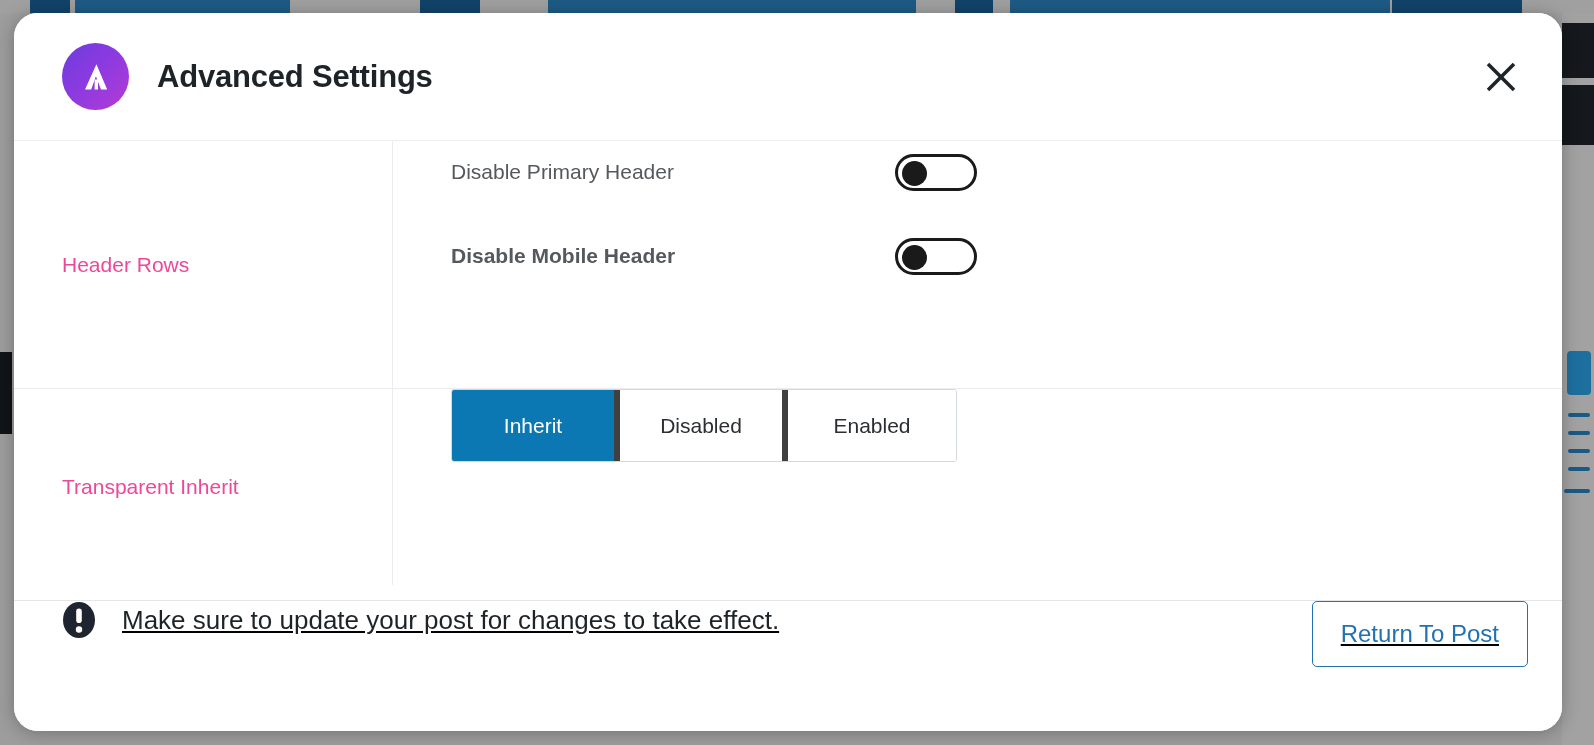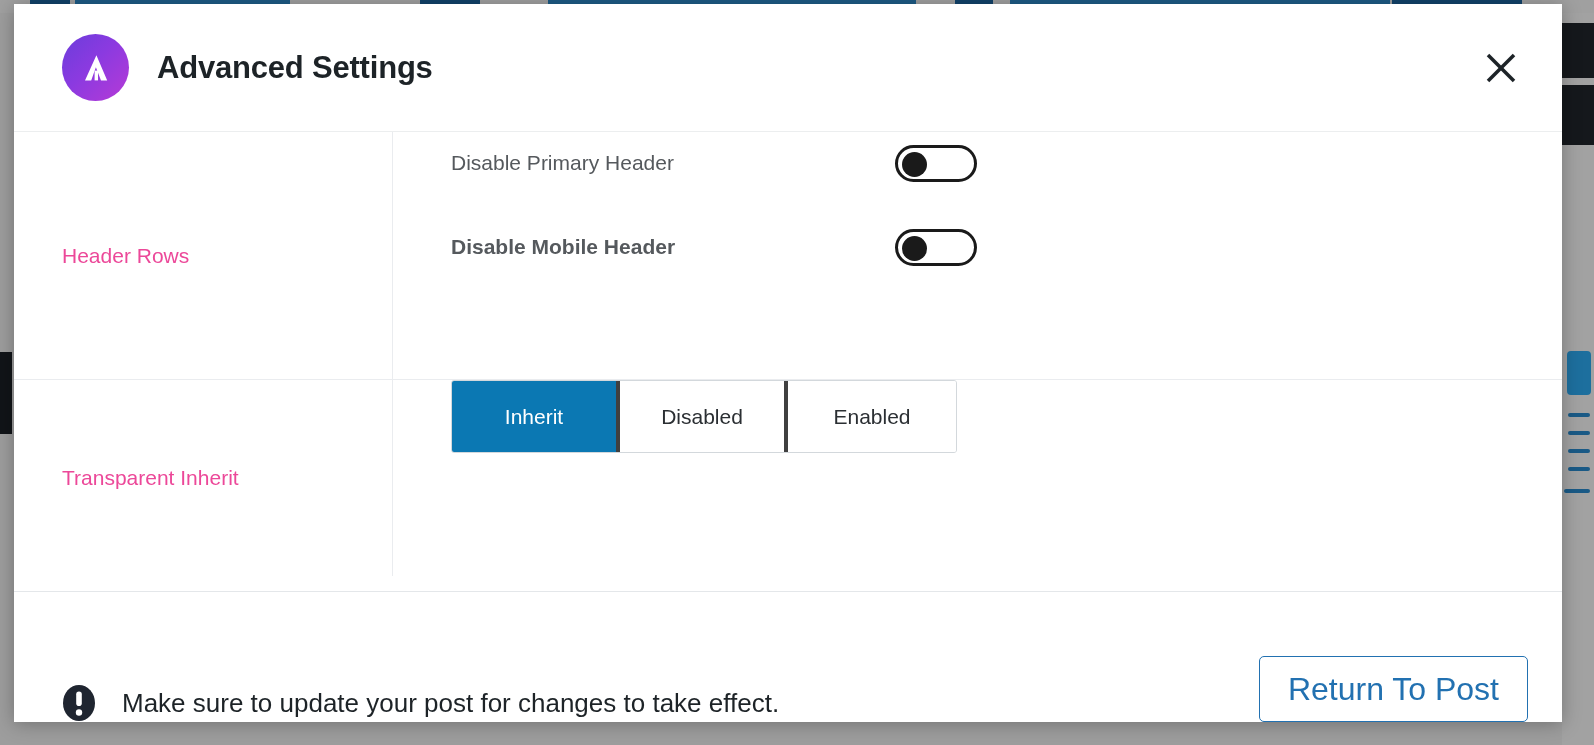--- a/index.html
+++ b/index.html
@@ -60,28 +60,29 @@
     position: absolute;
     right: 3px;
     background: #1d6f9e;
     border-radius: 4px;
   }
 
   
   #modal {
     position: absolute;
     left: 14px;
-    top: 4px;
+    top: 13px;
     width: 1548px;
     height: 718px;
     background: #ffffff;
     box-shadow: 0 2px 18px rgba(0,0,0,0.28);
     display: flex;
     flex-direction: column;
     overflow: hidden;
+    border-radius: 24px;
   }
 
   
   #modal-header {
     height: 128px;
     flex: 0 0 128px;
     display: flex;
     align-items: center;
     padding: 0 34px 0 48px;
     background: #ffffff;
@@ -189,62 +190,63 @@
     overflow: hidden;
     align-self: flex-start;
     background: #fff;
   }
   .btn-group .seg {
     font-family: inherit;
     font-size: 21px;
     color: #2b2f33;
     background: #ffffff;
     border: none;
-    border-right: 4px solid #404040;
+    border-right: 6px solid #404040;
     padding: 0 34px;
     height: 71px;
     min-width: 168px;
     cursor: pointer;
     white-space: nowrap;
   }
   .btn-group .seg:last-child { border-right: none; }
   .btn-group .seg[data-active="true"] {
     background: #0b78b3;
     color: #ffffff;
   }
 
   
   #modal-footer {
     flex: 0 0 131px;
     height: 131px;
     display: flex;
-    align-items: flex-end;
+    align-items: flex-start;
     padding: 0 34px 0 48px;
     border-top: 1px solid #e4e7ea;
     background: #ffffff;
+    text-decoration: underline;
   }
   #footer-notice {
     display: flex;
     align-items: center;
   }
   #notice-icon {
     flex: 0 0 auto;
     margin-right: 26px;
     display: flex;
     align-items: center;
   }
   #notice-text {
     font-size: 26px;
     color: #1d2327;
     white-space: nowrap;
   }
   #return-to-post-button {
     margin-left: auto;
     font-family: inherit;
-    font-size: 32px;
+    font-size: 24px;
     color: #2271b1;
     background: #ffffff;
     border: 1px solid #2271b1;
     border-radius: 5px;
     padding: 0 28px;
     height: 66px;
     cursor: pointer;
     white-space: nowrap;
   }
 </style>

